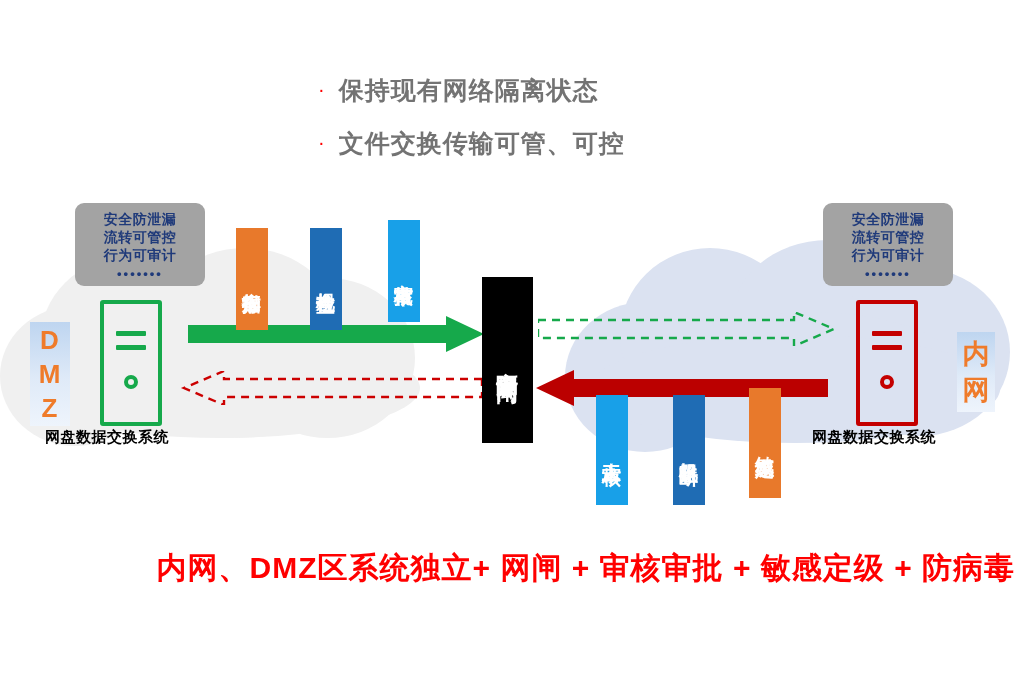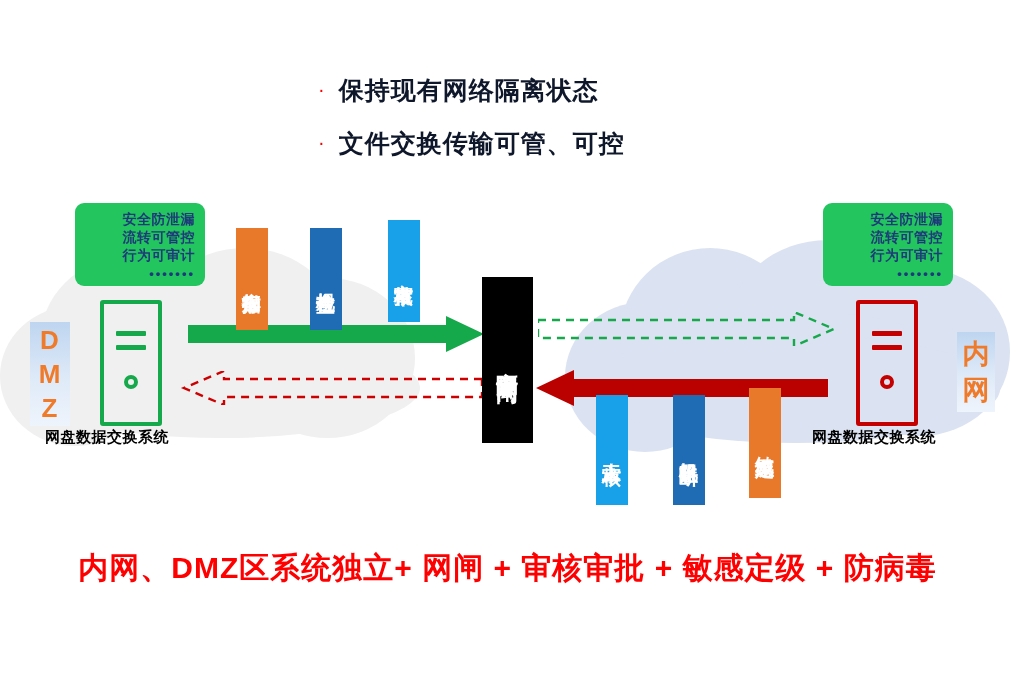--- a/index.html
+++ b/index.html
@@ -12,35 +12,35 @@
   #stage{position:relative;width:1015px;height:675px;}
 
   
   .bullets{position:absolute;left:318px;top:74px;}
   .bullet-row{display:flex;align-items:center;margin-bottom:20px;}
   .bullet-dot{
     color:#ff0000;font-size:20px;line-height:1;margin-right:14px;
     transform:translateY(-2px);
   }
   .bullet-text{
-    color:#0f172a;font-weight:bold;font-size:25px;letter-spacing:1px;
+    color:#737373;font-weight:bold;font-size:25px;letter-spacing:1px;
     white-space:nowrap;
   }
 
   
   .cloud{position:absolute;}
   .cloud span{position:absolute;border-radius:50%;display:block;}
 
   .cloud-left  span{background:#f0f0f0;}
   .cloud-right span{background:#dbe2f1;}
 
   
   .callout{
-    position:absolute;background:#22c55e;border-radius:9px;
-    padding:7px 10px 5px 10px;text-align:right;
+    position:absolute;background:#a3a3a3;border-radius:9px;
+    padding:7px 10px 5px 10px;text-align:center;
   }
   .callout .line{
     color:#1f3a7a;font-weight:bold;font-size:14px;line-height:18px;
     white-space:nowrap;letter-spacing:0.5px;
   }
   .callout .dots{
     color:#1f3a7a;font-weight:bold;font-size:13px;letter-spacing:2px;
     margin-top:2px;
   }
 
@@ -93,21 +93,21 @@
     writing-mode:vertical-rl;
     display:flex;align-items:center;justify-content:center;
     letter-spacing:2px;
   }
 
   
   .arrow{position:absolute;}
 
   
   .summary{
-    position:absolute;left:0;right:0;top:548px;text-align:center;
+    position:absolute;left:0;right:0;top:548px;text-align:right;
     color:#ff0000;font-weight:bold;font-size:30px;letter-spacing:1px;
     white-space:nowrap;
   }
 </style>
 </head>
 <body>
 
 <div id="stage">
 
   <div class="bullets">

